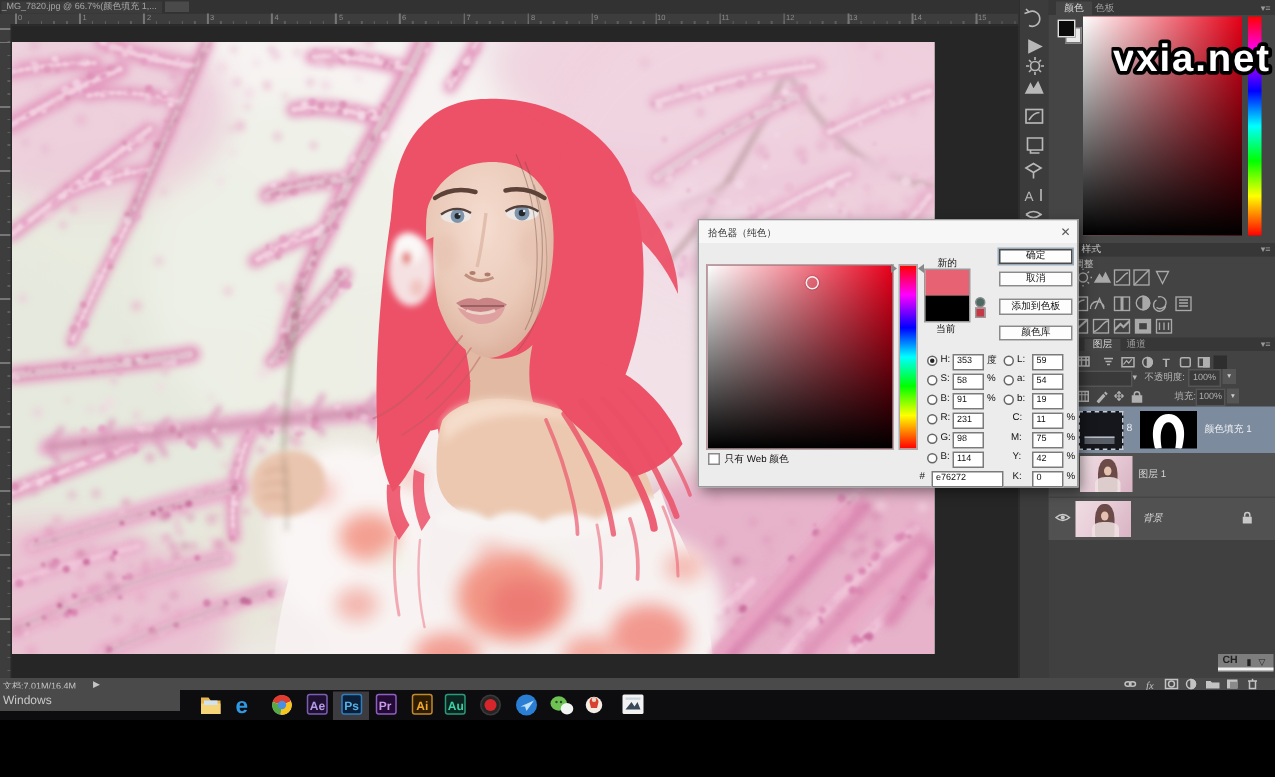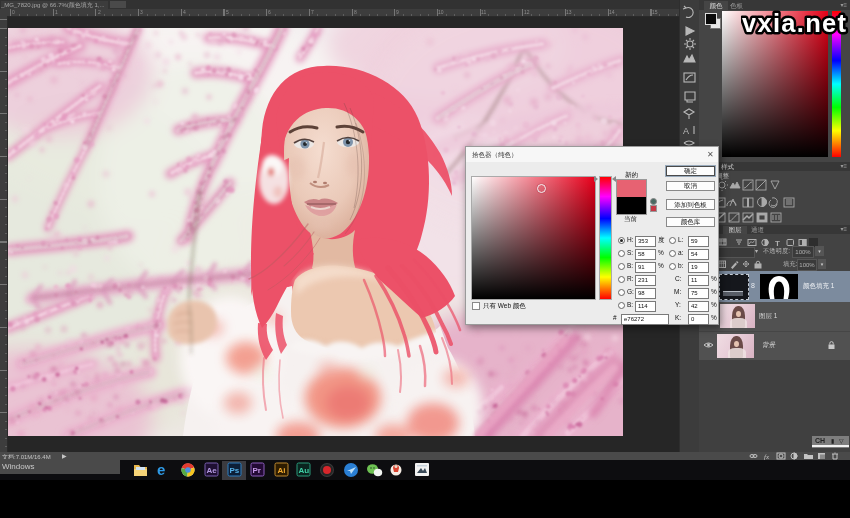--- a/index.html
+++ b/index.html
@@ -1448,21 +1448,21 @@
     <div class="abs" style="left:0;top:10px;width:151px;height:152px;background:#454545;"></div>
     <div class="abs" style="left:11px;top:18px;width:9px;height:9px;background:#e8e8e8;border:1px solid #777;"></div>
     <div class="abs" style="left:6px;top:13px;width:10px;height:10px;background:#0a0a0a;border:1px solid #dedede;"></div>
     <div class="abs" style="left:23px;top:11px;width:106px;height:146px;background:
       linear-gradient(to top, #000, rgba(0,0,0,0) 100%),
       linear-gradient(to right, #fff, rgba(255,255,255,0) 100%),
       linear-gradient(#e60017,#e60017);"></div>
     <div class="abs" style="left:133px;top:11px;width:9px;height:146px;background:linear-gradient(#f00 0%,#f0f 16%,#00f 34%,#0ff 50%,#0f0 66%,#ff0 82%,#f00 100%);"></div>
     <div class="abs" style="left:1px;top:152px;width:6px;height:6px;color:#999;font-size:6px;">◢</div>
 
-    <div class="abs" style="left:42px;top:4px;width:108px;height:34px;font-size:23px;font-weight:bold;color:#f0abfc;letter-spacing:0px;-webkit-text-stroke:4.5px #000;paint-order:stroke;z-index:5;">
+    <div class="abs" style="left:42px;top:19px;width:108px;height:34px;font-size:23px;font-weight:bold;color:#f0abfc;letter-spacing:0px;-webkit-text-stroke:4.5px #000;paint-order:stroke;z-index:5;">
       <svg width="108" height="36">
           <text x="1" y="28" font-family="Liberation Sans,sans-serif" font-size="25.5" font-weight="bold" fill="#fff" stroke="#000" stroke-width="5" paint-order="stroke" stroke-linejoin="round" textLength="104">vxia.net</text>
         </svg>
     </div>
 
     <div class="abs" style="left:0;top:162px;width:151px;height:9px;background:#373737;">
       <span class="abs" style="left:22px;top:1px;color:#cccccc;font-size:6.5px;line-height:8px;">样式</span>
       <span class="abs" style="right:3px;top:0px;color:#9a9a9a;font-size:6px;">▾≡</span>
     </div>
     <span class="abs" style="left:17px;top:172px;color:#c5c5c5;font-size:6.5px;">调整</span>

